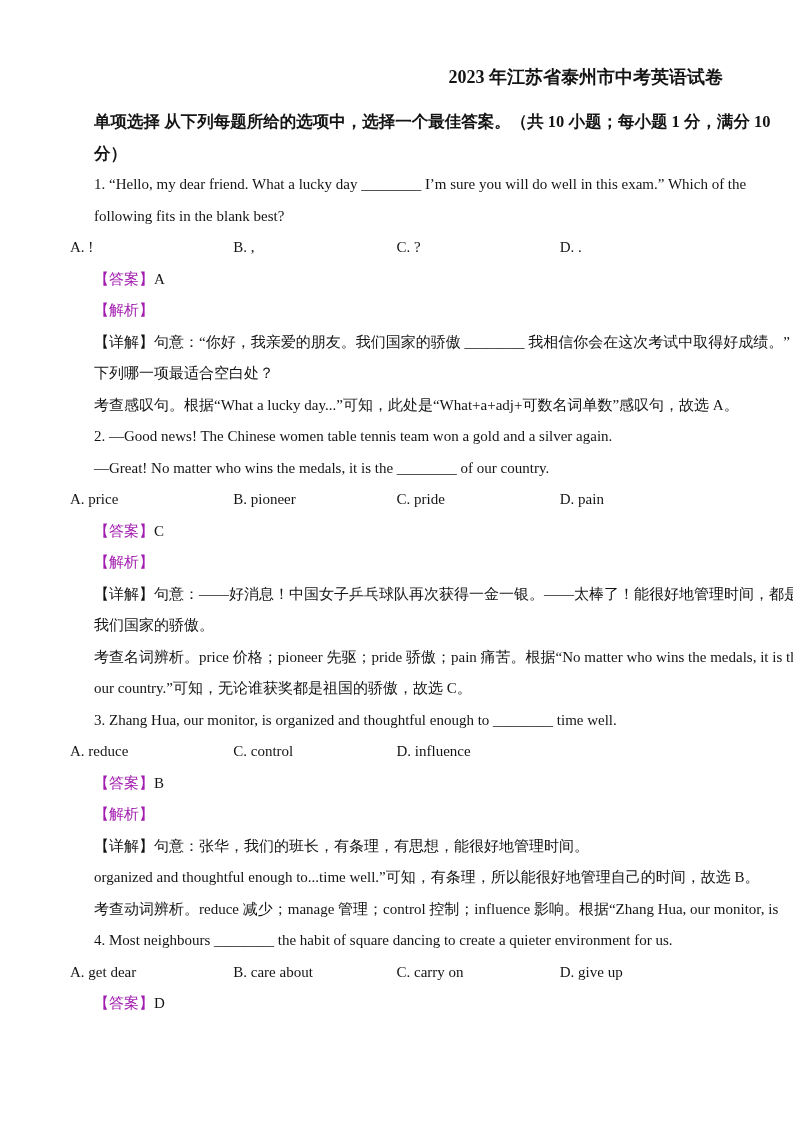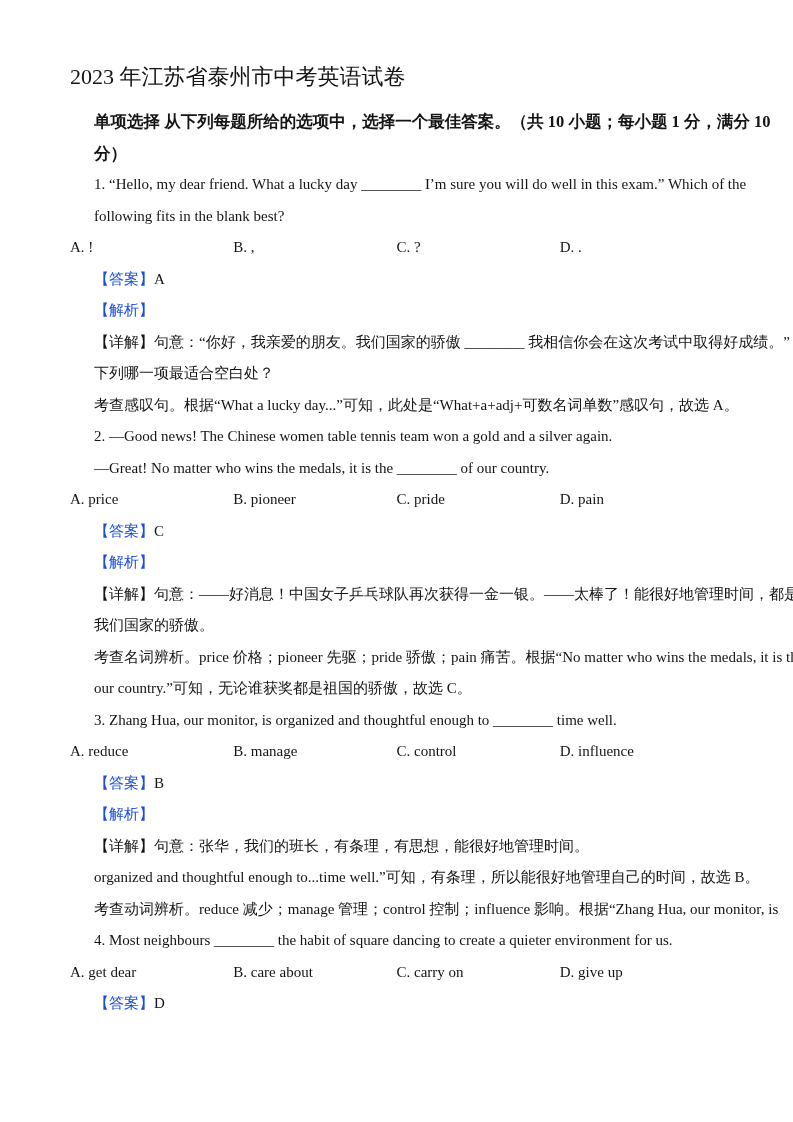--- a/index.html
+++ b/index.html
@@ -10,41 +10,41 @@
     margin: 0 auto;
     background: #ffffff;
     color: #141414;
     font-family: "Liberation Serif", "DejaVu Serif", serif;
     font-size: 15px;
     overflow: hidden;
     box-sizing: border-box;
     padding: 60px 70px 0 70px;
   }
   .doc-title {
-    text-align: left;
-    font-weight: normal;
-    font-size: 22px;
+    text-align: right;
+    font-weight: bold;
+    font-size: 18px;
     line-height: 34px;
     margin-bottom: 12px;
     white-space: nowrap;
   }
   .ln {
     line-height: 31.5px;
     height: 31.5px;
     white-space: nowrap;
     text-align: left;
     margin-left: 24px;
   }
   .ln.just {
     white-space: nowrap;
     text-align: justify;
     text-align-last: justify;
   }
   .bold { font-weight: bold; font-size: 16.5px; }
-  .blue { color: #1d4ed8; }
+  .blue { color: #a21caf; }
   .opts {
     display: grid;
     grid-template-columns: repeat(4, 1fr);
     line-height: 31.5px;
     height: 31.5px;
   }
   .opts .opt { white-space: nowrap; }
 </style>
 </head>
 <body>
@@ -86,21 +86,20 @@
     <div class="ln just">【详解】句意：——好消息！中国女子乒乓球队再次获得一金一银。——太棒了！能很好地管理时间，都是</div>
     <div class="ln">我们国家的骄傲。</div>
     <div class="ln just">考查名词辨析。price 价格；pioneer 先驱；pride 骄傲；pain 痛苦。根据“No matter who wins the medals, it is the...of</div>
     <div class="ln">our country.”可知，无论谁获奖都是祖国的骄傲，故选 C。</div>
   </div>
 
   <div>
     <div class="ln">3. Zhang Hua, our monitor, is organized and thoughtful enough to ________ time well.</div>
     <div class="opts">
       <span class="opt">A. reduce</span>
-      <span class="opt">B. manage</span>
       <span class="opt">C. control</span>
       <span class="opt">D. influence</span>
     </div>
     <div class="ln"><span class="blue">【答案】</span><span>B</span></div>
     <div class="ln"><span class="blue">【解析】</span></div>
     <div class="ln">【详解】句意：张华，我们的班长，有条理，有思想，能很好地管理时间。</div>
     <div class="ln">organized and thoughtful enough to...time well.”可知，有条理，所以能很好地管理自己的时间，故选 B。</div>
     <div class="ln just">考查动词辨析。reduce 减少；manage 管理；control 控制；influence 影响。根据“Zhang Hua, our monitor, is</div>
   </div>
 

